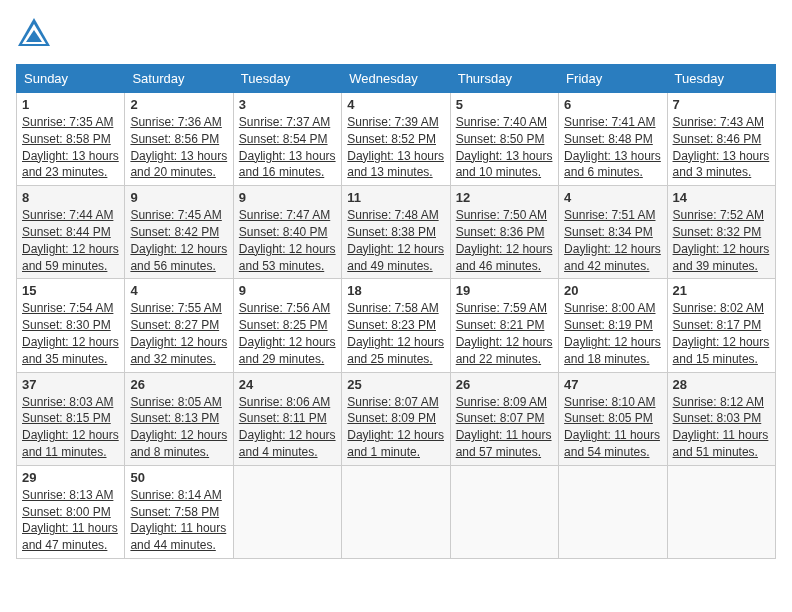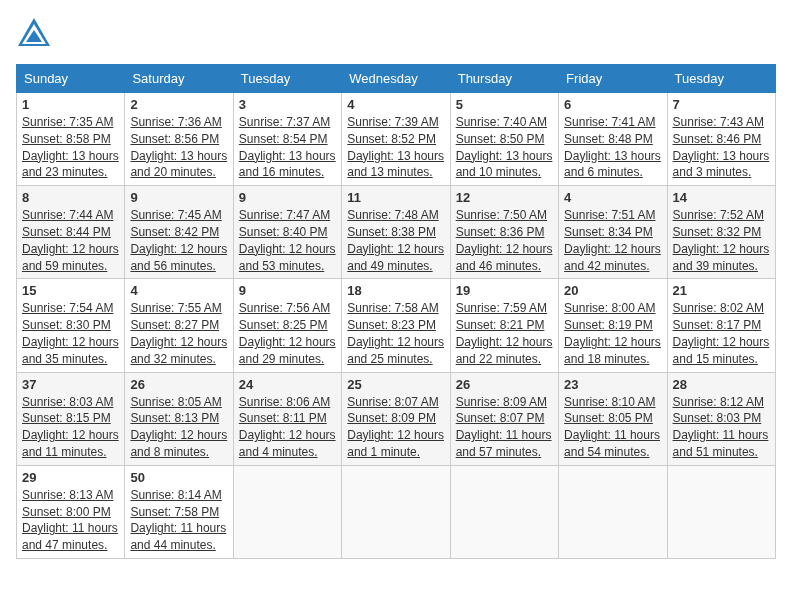--- a/index.html
+++ b/index.html
@@ -331,21 +331,21 @@
         </td>
         <td>
           <span class="day-num">26</span>
         <div class="day-info">
           Sunrise: 8:09 AM<br>
           Sunset: 8:07 PM<br>
           Daylight: 11 hours and 57 minutes.
         </div>
         </td>
         <td>
-          <span class="day-num">23</span>
+          <span class="day-num">47</span>
         <div class="day-info">
           Sunrise: 8:10 AM<br>
           Sunset: 8:05 PM<br>
           Daylight: 11 hours and 54 minutes.
         </div>
         </td>
         <td>
           <span class="day-num">28</span>
         <div class="day-info">
           Sunrise: 8:12 AM<br>

